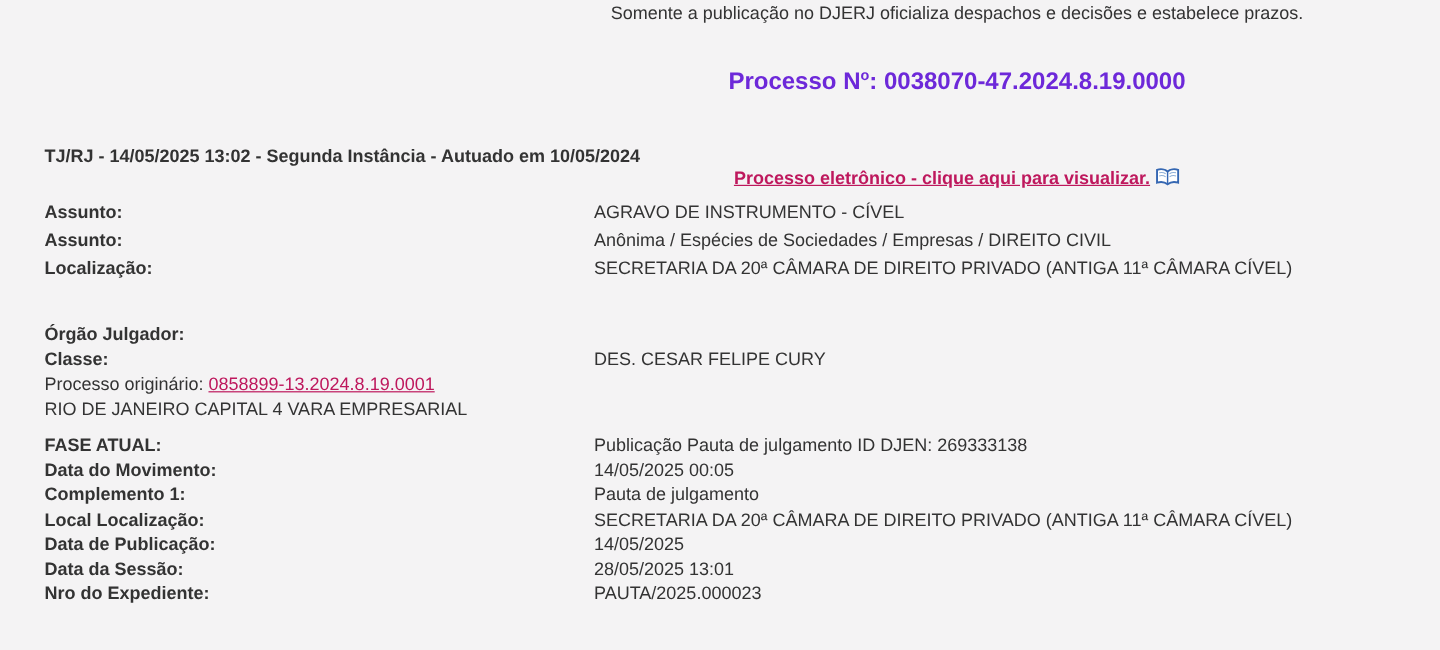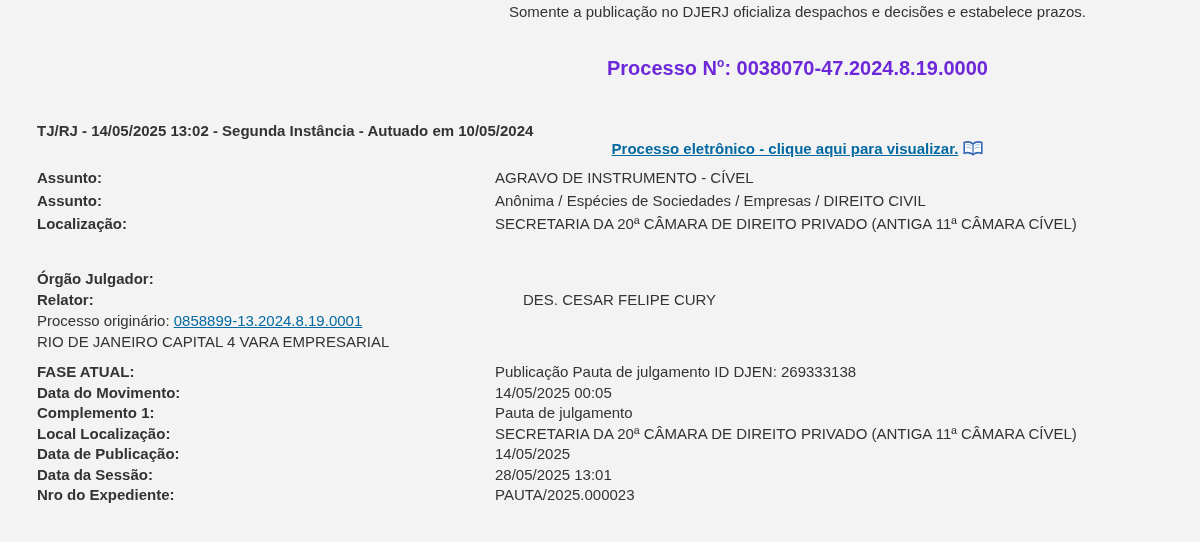--- a/index.html
+++ b/index.html
@@ -41,21 +41,21 @@
     margin-top: 42px;
     font-weight: bold;
     line-height: 17px;
   }
   .link-line {
     margin-top: 1px;
     line-height: 17px;
     white-space: nowrap;
   }
   a {
-    color: #0369a1;
+    color: #be185d;
   }
   .elink {
     font-weight: bold;
   }
   .book-icon {
     display: inline-block;
     vertical-align: -2px;
     margin-left: 5px;
   }
   .rows {
@@ -68,21 +68,21 @@
     width: 458px;
     flex-shrink: 0;
     font-weight: bold;
   }
   .row .value {
     flex: 1;
   }
   .group1 { margin-top: 7px; }
   .group1 .row { line-height: 23px; }
   .group2 { margin-top: 33px; }
-  .group2 .row, .group2 .plain-line { line-height: 21px; gap: 28px; }
+  .group2 .row, .group2 .plain-line { line-height: 21px; }
   .origin-label { font-weight: normal; }
   .group3 { margin-top: 10px; }
   .group3 .row { line-height: 20.5px; }
 </style>
 </head>
 <body>
 
 <div>
 
   <div class="notice center-zone">Somente a publicação no DJERJ oficializa despachos e decisões e estabelece prazos.</div>
@@ -114,21 +114,21 @@
       <div class="label">Localização:</div>
       <div class="value">SECRETARIA DA 20ª CÂMARA DE DIREITO PRIVADO (ANTIGA 11ª CÂMARA CÍVEL)</div>
     </div>
   </div>
 
   <div class="rows group2">
     <div class="row">
       <div class="label">Órgão Julgador:</div>
     </div>
     <div class="row">
-      <div class="label">Relator:</div>
+      <div class="label">Classe:</div>
       <div class="value">DES. CESAR FELIPE CURY</div>
     </div>
     <div class="plain-line">
       <span class="origin-label">Processo originário:</span>
       <a href="#">0858899-13.2024.8.19.0001</a>
     </div>
     <div class="plain-line">RIO DE JANEIRO CAPITAL 4 VARA EMPRESARIAL</div>
   </div>
 
   <div class="rows group3">

